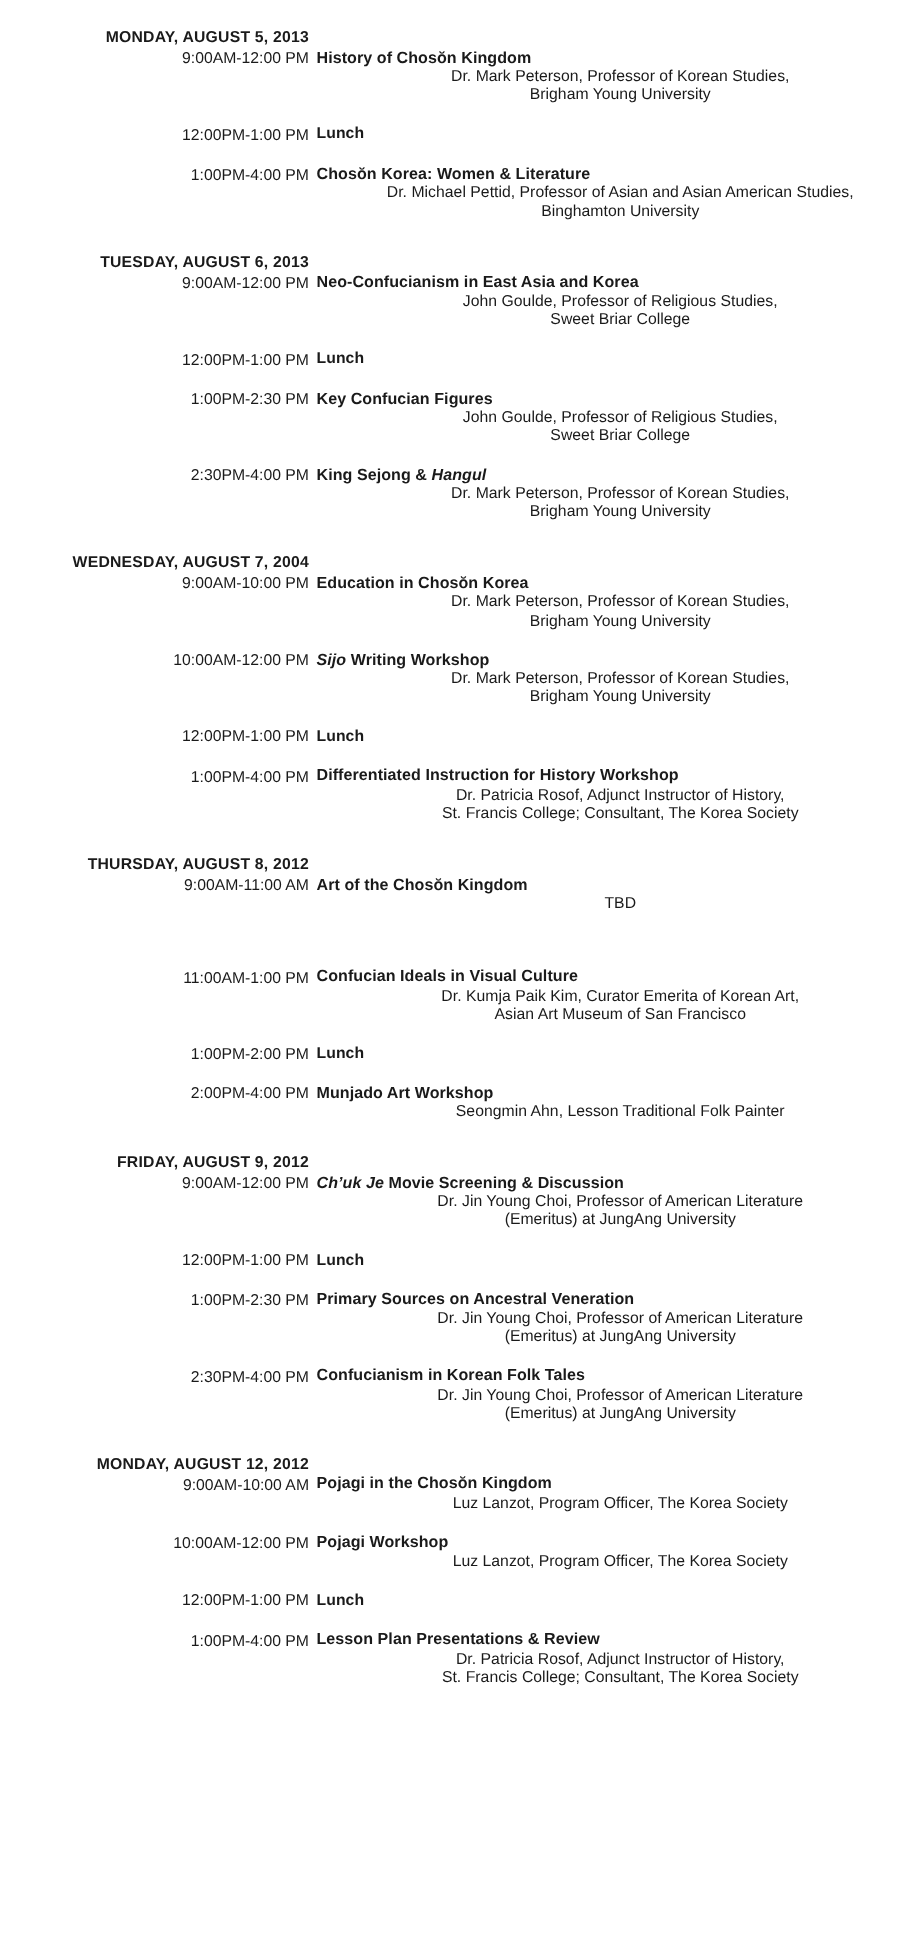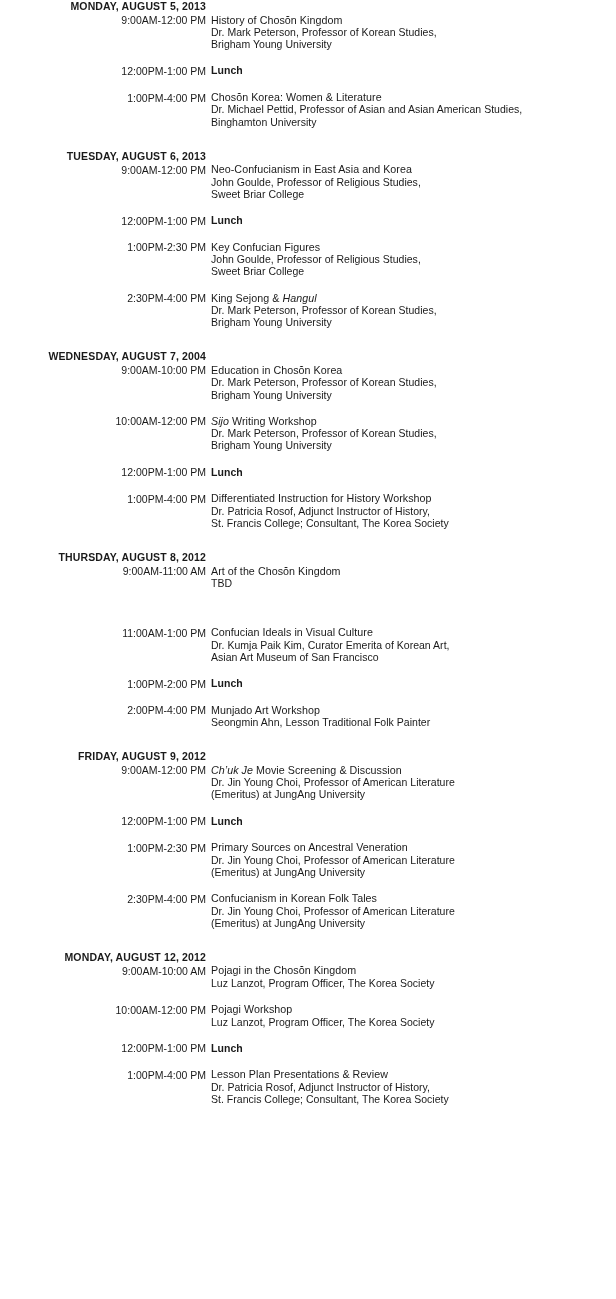--- a/index.html
+++ b/index.html
@@ -9,20 +9,21 @@
   }
   body {
     width: 616px;
     height: 1299px;
     font-family: "Liberation Sans", sans-serif;
     color: #1a1a1a;
     -webkit-font-smoothing: antialiased;
   }
 
   #schedule {
+    padding-top: 19px;
   }
 
   
   .day-header,
   .entry-time {
     width: 211px;
     text-align: right;
     padding-right: 5px;
     box-sizing: border-box;
     flex: 0 0 211px;
@@ -55,37 +56,38 @@
     padding-top: 0.5px;
   }
 
   .entry-body {
     flex: 1 1 auto;
     min-width: 0;
     padding-left: 0;
   }
 
   .entry-title {
-    font-weight: normal;
+    font-weight: bold;
     font-size: 10.7px;
     line-height: 12.4px;
     letter-spacing: 0.05px;
   }
   .entry-title .em {
     font-style: italic;
   }
   .entry-title.plain {
     font-weight: bold;
     font-size: 10.5px;
   }
 
   .entry-desc-line {
     font-size: 10.5px;
     line-height: 12.2px;
     letter-spacing: 0.02px;
+    text-align: center;
   }
 </style>
 </head>
 <body>
 
 <div id="schedule">
     <div class="day-block">
       <div class="day-header">MONDAY, AUGUST 5, 2013</div>
       <div class="entry">
         <div class="entry-time">9:00AM-12:00 PM</div>

